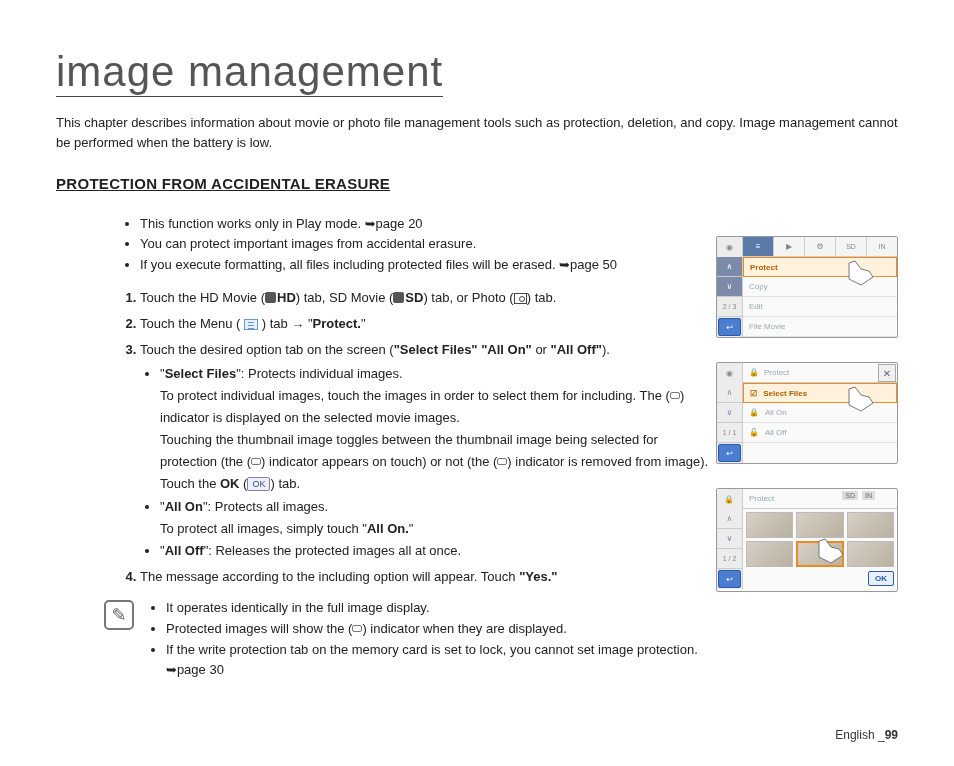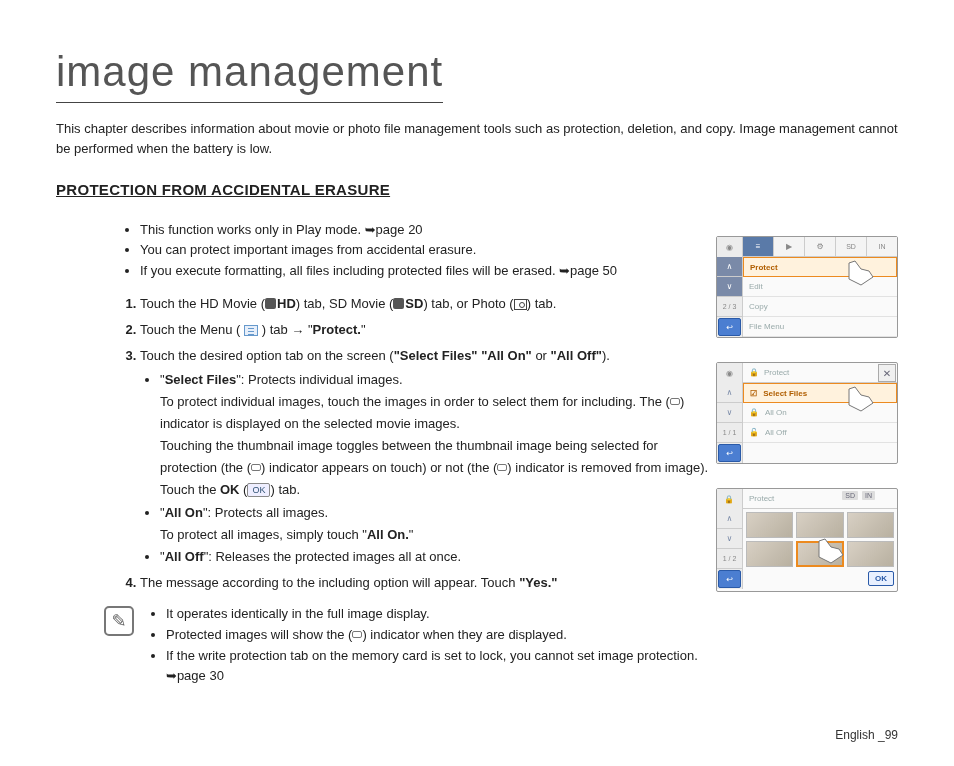--- a/index.html
+++ b/index.html
@@ -1,38 +1,38 @@
 <!DOCTYPE html>
 <html><head>
 <meta charset="utf-8">
 <style>
   * { box-sizing: border-box; margin: 0; padding: 0; }
   body { font-family: Arial, Helvetica, sans-serif; background: #fff; width: 954px; height: 766px; position: relative; padding: 48px 56px 30px 56px; color: #222; }
-  .title { font-size: 42px; font-weight: 300; letter-spacing: 1px; border-bottom: 1px solid #444; padding-bottom: 6px; margin-bottom: 16px; display: inline-block; color: #555; font-family: "Helvetica Neue", Arial, sans-serif; }
+  .title { font-size: 42px; font-weight: 300; letter-spacing: 1px; border-bottom: 1px solid #444; padding-bottom: 0; margin-bottom: 16px; display: inline-block; color: #555; font-family: "Helvetica Neue", Arial, sans-serif; }
   .intro { font-size: 13px; line-height: 1.55; margin-bottom: 22px; }
   .section-head { font-size: 15px; font-weight: bold; text-decoration: underline; letter-spacing: .3px; margin-bottom: 22px; }
   .left-col { width: 610px; margin-left: 48px; }
   ul.bullets { list-style: disc; padding-left: 36px; font-size: 13px; line-height: 1.55; margin-bottom: 12px; }
   ol.steps { padding-left: 36px; font-size: 13px; line-height: 1.7; }
   ol.steps > li { margin-bottom: 4px; }
   ol.steps > li::marker { font-weight: bold; }
   ol.steps ul { list-style: disc; padding-left: 20px; margin-top: 2px; }
   .icon-box { display:inline-block; border:1px solid #888; background:#eef; border-radius:2px; padding:0 4px; font-size:9px; line-height:12px; color:#357; vertical-align:1px; }
   .film-icon { display:inline-block; width:11px; height:11px; background:#555; border-radius:2px; position:relative; vertical-align:-1px; margin-right:1px; }
   .photo-icon { display:inline-block; width:13px; height:11px; border:1.5px solid #444; position:relative; vertical-align:-2px; }
   .photo-icon::after { content:""; position:absolute; top:2px; right:1px; width:4px; height:4px; border:1px solid #444; border-radius:50%; }
   .menu-icon { display:inline-block; width:14px; height:11px; border:1px solid #69c; background:#e7effa; vertical-align:-2px; position:relative; }
   .menu-icon::before { content:""; position:absolute; left:3px; top:2px; right:3px; height:1px; background:#69c; box-shadow:0 3px 0 #69c, 0 6px 0 #69c; }
   .key-small { display:inline-block; width:10px; height:7px; border:1px solid #777; border-radius:2px; vertical-align:1px; }
   .arrow { display:inline-block; }
   .note-block { display:flex; gap:14px; margin-top:10px; }
   .note-icon { width:30px; height:30px; border:2px solid #777; border-radius:5px; display:flex; align-items:center; justify-content:center; font-size:18px; color:#666; flex:0 0 30px; margin-top:2px; }
   .note-list { list-style: disc; padding-left: 18px; font-size:13px; line-height:1.6; }
   .footer { position:absolute; bottom:24px; right:56px; font-size:12px; color:#333; }
-  .footer .pg { font-weight:normal; }
+  .footer .pg { font-weight:bold; }
 
   
   .screens { position:absolute; top:236px; right:56px; width:182px; display:flex; flex-direction:column; gap:24px; }
   .screen { width:182px; border:1px solid #999; background:#fafafa; border-radius:2px; font-size:8px; position:relative; }
   .scr-row { display:flex; }
   .scr-side { width:26px; background:#ececec; border-right:1px solid #ccc; display:flex; flex-direction:column; }
   .scr-side .sbtn { height:20px; border-bottom:1px solid #ccc; display:flex; align-items:center; justify-content:center; color:#7a8aa8; }
   .scr-side .sbtn.dark { background:#7a8aa8; color:#fff; }
   .scr-side .pageno { font-size:7px; color:#888; height:20px; display:flex; align-items:center; justify-content:center; border-bottom:1px solid #ccc; }
   .scr-side .sbtn.blue { background:#4b7ed1; color:#fff; border:1px solid #2a5aa8; margin:1px; border-radius:2px; height:18px; }
@@ -123,23 +123,23 @@
       <div class="scr-body">
         <div class="topbar">
           <div class="tbtn active">≡</div>
           <div class="tbtn">▶</div>
           <div class="tbtn">⚙</div>
           <div class="tbtn" style="font-size:7px">SD</div>
           <div class="tbtn" style="font-size:7px">IN</div>
         </div>
         <div class="menu-list">
           <div class="mrow hl">Protect</div>
+          <div class="mrow">Copy</div>
           <div class="mrow">Edit</div>
-          <div class="mrow">Copy</div>
-          <div class="mrow">File Menu</div>
+          <div class="mrow">File Movie</div>
         </div>
       </div>
     </div>
     <div class="pointer" style="top:22px">
       <svg viewBox="0 0 36 28">
           <path d="M6 4 L12 2 L18 10 L26 12 L30 18 L18 26 L6 20 Z" fill="#fff" stroke="#777" stroke-width="1"></path>
         </svg>
     </div>
   </div>
 

